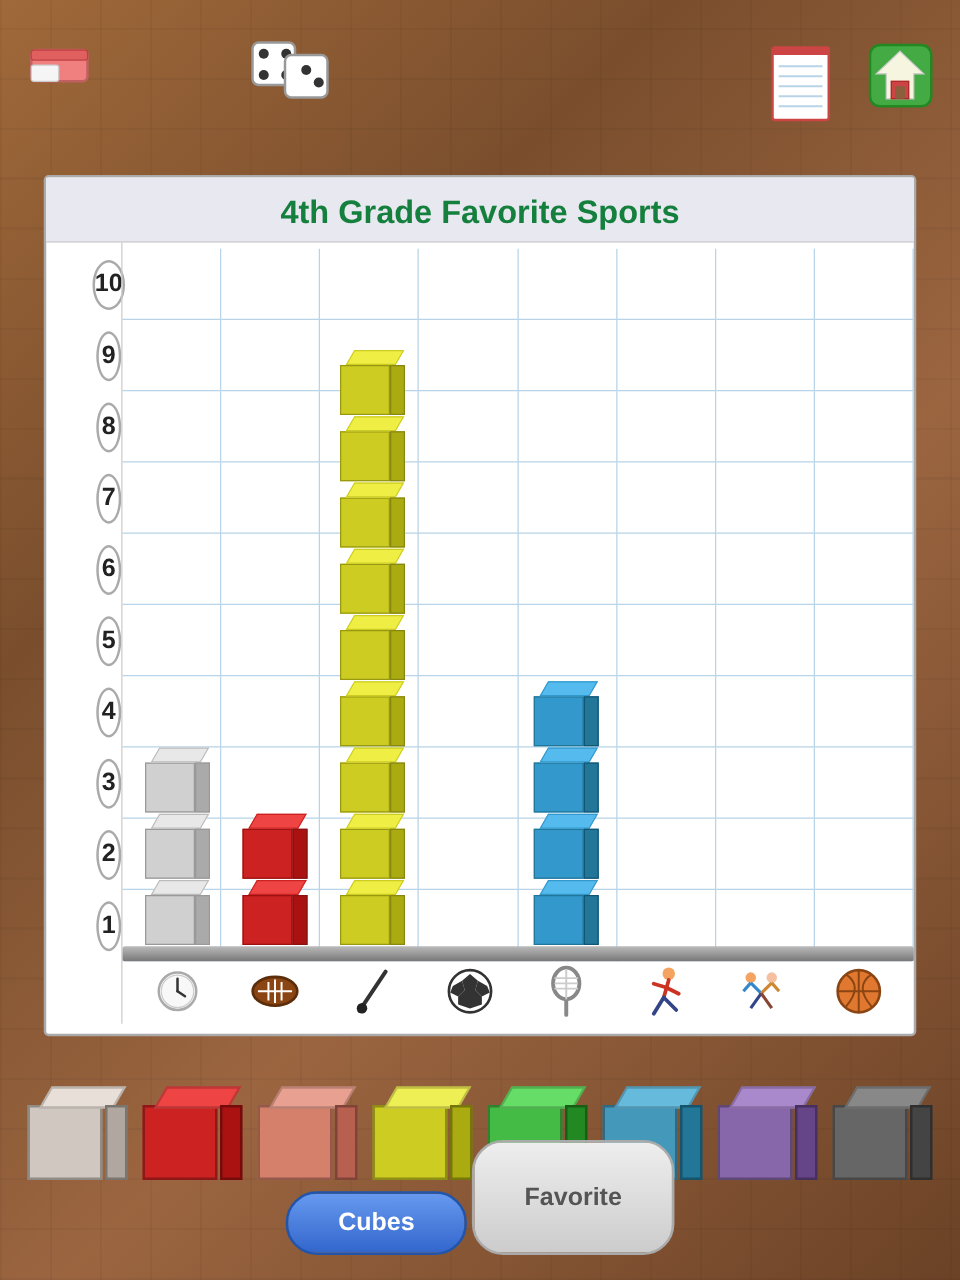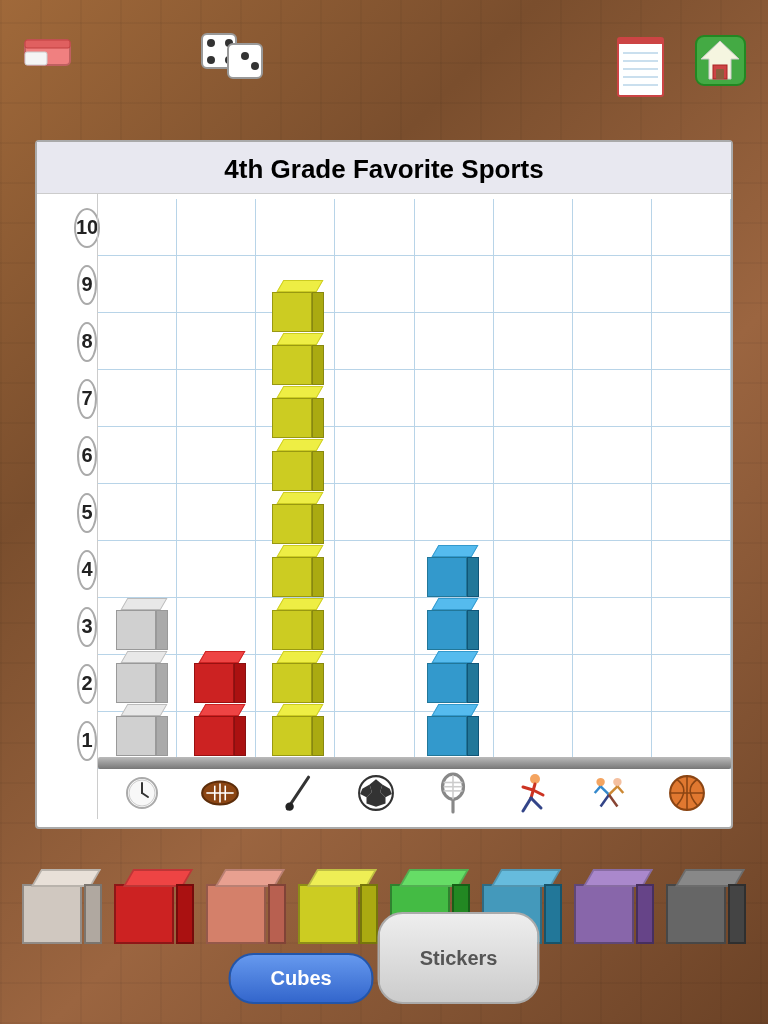--- a/index.html
+++ b/index.html
@@ -39,21 +39,21 @@
       background: white;
       border: 2px solid #aaa;
       border-radius: 4px;
     }
 
     .chart-title {
       text-align: center;
       font-size: 26px;
       font-weight: bold;
       padding: 12px 0 8px;
-      color: #000000;
+      color: #15803d;
       border-bottom: 1px solid #ccc;
       background: #e8e8f0;
     }
 
     .chart-body {
       display: flex;
       height: calc(100% - 60px);
     }
 
     
@@ -653,14 +653,14 @@
   <div style="position:relative;width:80px;height:75px;cursor:pointer;">
     <div style="position:absolute;bottom:0;left:0;width:60px;height:60px;background:#666666;border:2px solid rgba(0,0,0,0.3);"></div>
     <div style="position:absolute;top:0;left:14px;width:60px;height:18px;background:#888888;border:2px solid rgba(0,0,0,0.2);transform:skewX(-30deg);"></div>
     <div style="position:absolute;bottom:0;right:0;width:18px;height:60px;background:#444444;border:2px solid rgba(0,0,0,0.3);"></div>
   </div>
 
 </div>
 
 <div class="tab-bar">
   <button class="tab-btn tab-active">Cubes</button>
-  <button class="tab-btn tab-inactive">Stickers</button>
+  <button class="tab-btn tab-inactive">Favorite</button>
 </div>
 
 </body></html>

